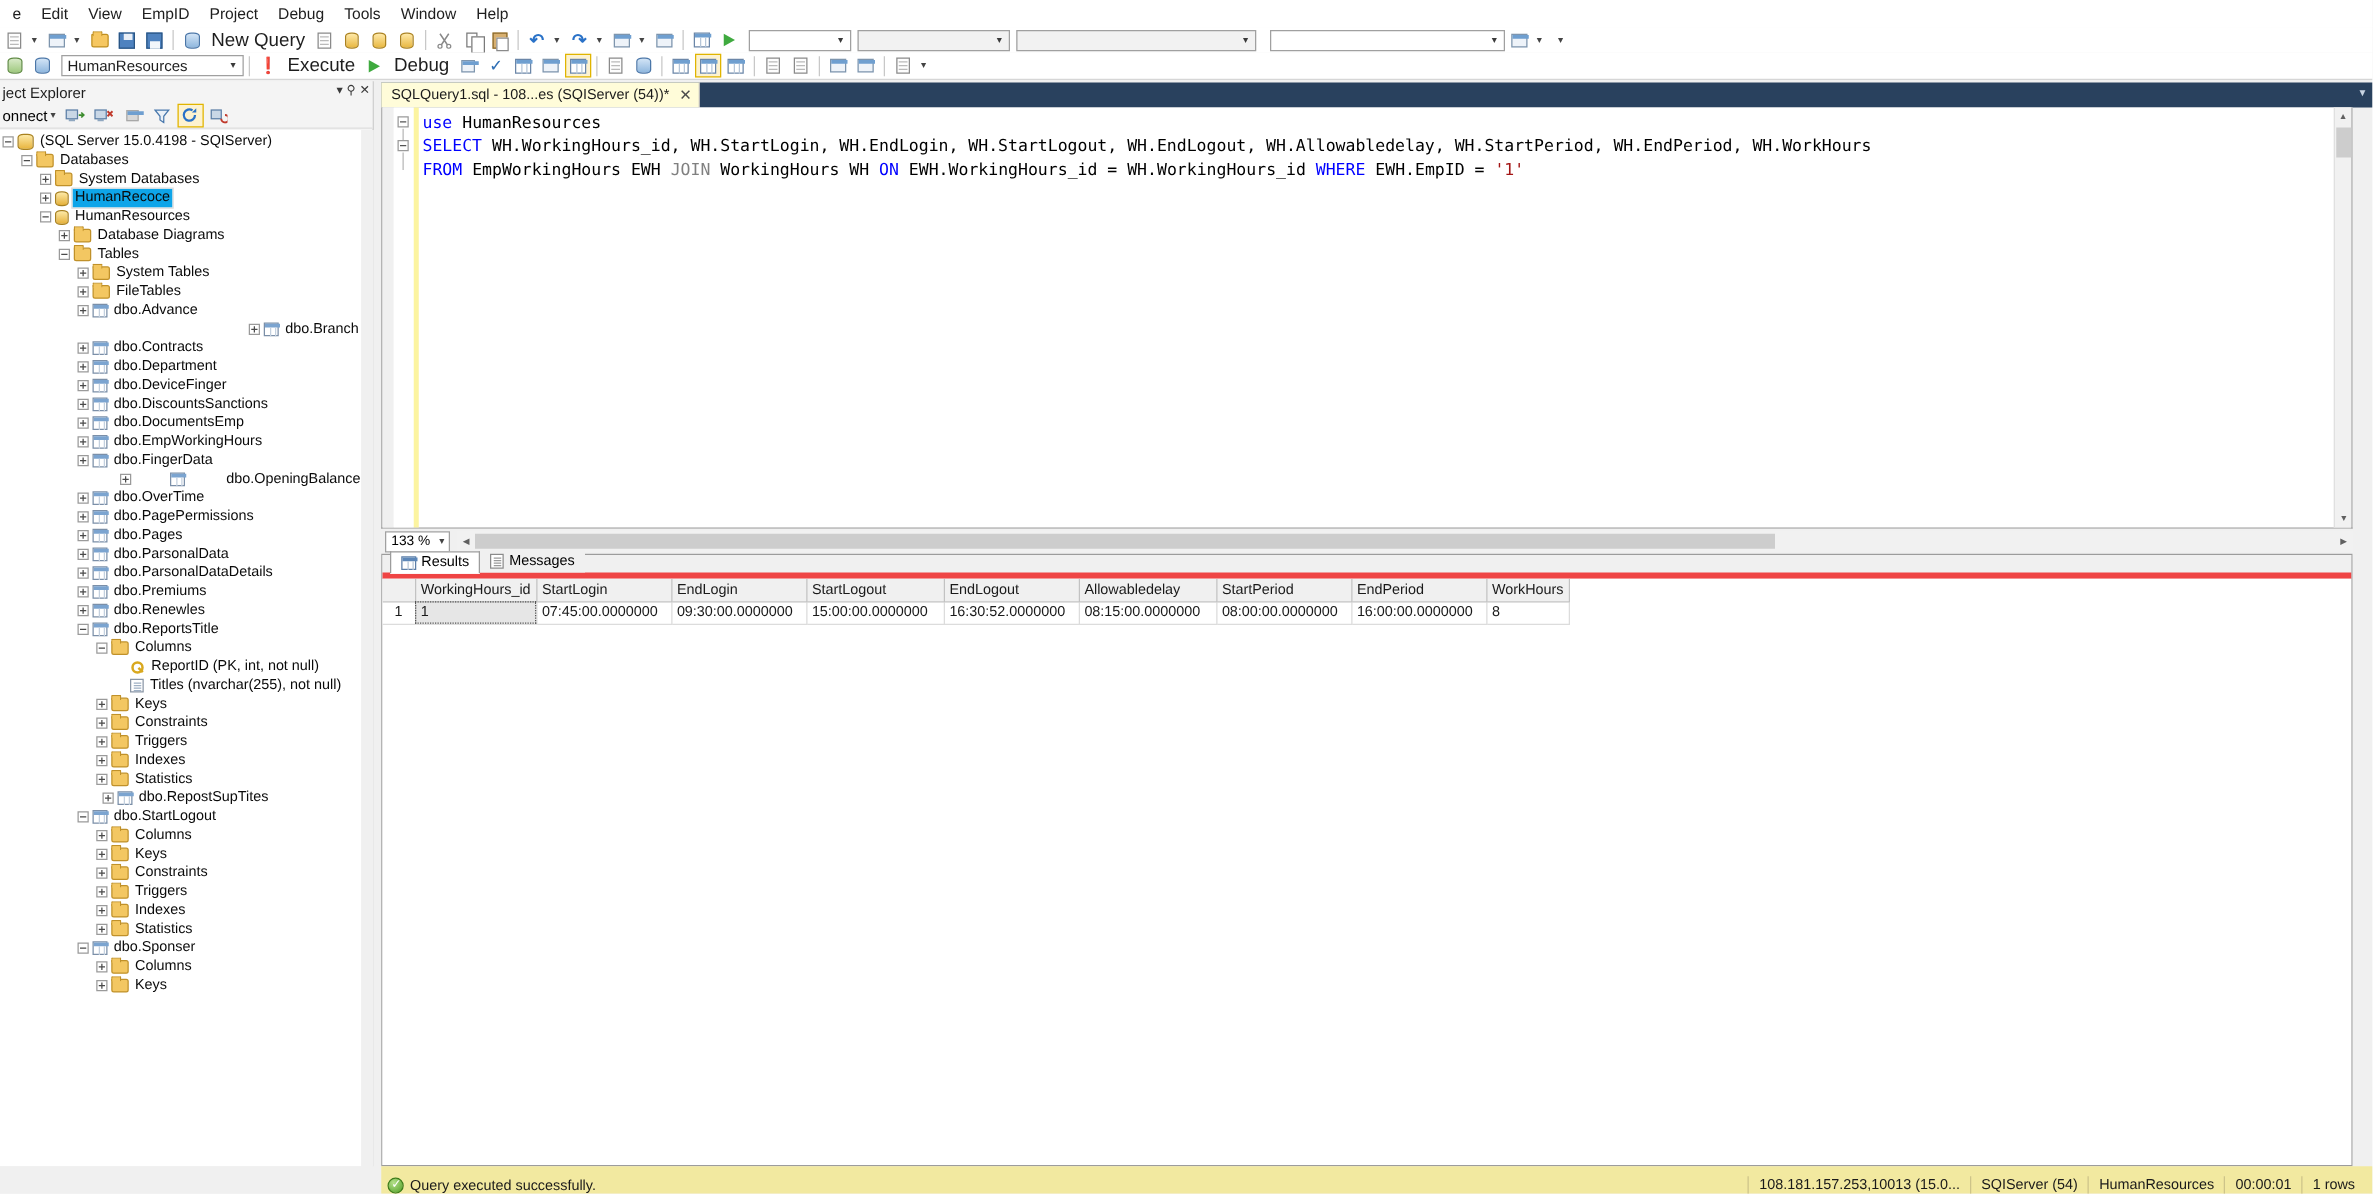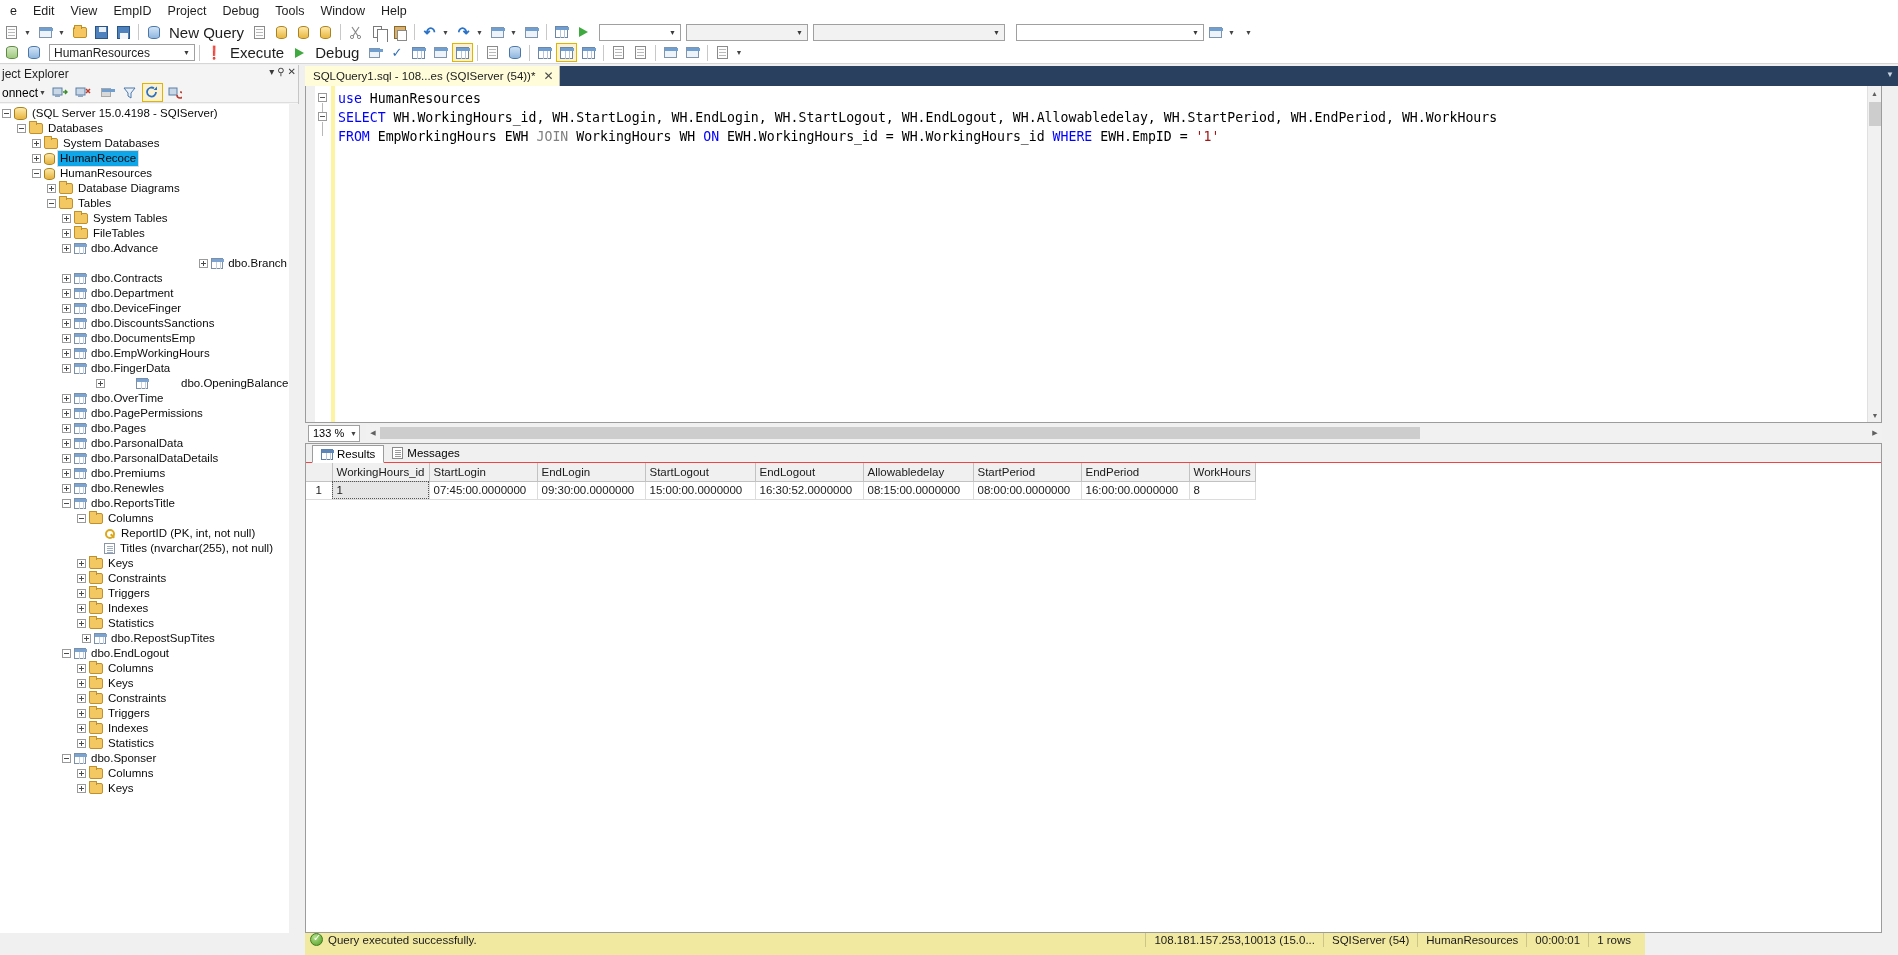--- a/index.html
+++ b/index.html
@@ -204,21 +204,21 @@
     justify-content: center; font-size: 7px; color: #606060; }
   .hscroll .track { flex: 1; height: 14px; background: #f1f1f1; position: relative; }
   .hscroll .thumb { position: absolute; left: 0; top: 1px; height: 12px; width: 1040px; background: #cdcdcd; }
 
   
   .results {
     position: absolute; left: 305px; top: 443px; width: 1577px; height: 490px;
     background: #ffffff; border: 1px solid #9c9c9c;
   }
   .res-tabs { height: 19px; background: #f0f0f0; display: flex; align-items: flex-end;
-              border-bottom: 1px solid #ef4444; padding-left: 6px; }
+              border-bottom: 5px solid #ef4444; padding-left: 6px; }
   .res-tab { height: 18px; display: flex; align-items: center; gap: 4px; padding: 0 8px;
              font-size: 11.5px; background: #f0f0f0; }
   .res-tab.active { background: #ffffff; border: 1px solid #9c9c9c; border-bottom: 1px solid #fff;
                     position: relative; top: 1px; }
   .rt-ic-grid { width: 12px; height: 11px; background: #fff; border: 1px solid #5d7fa8; position: relative; }
   .rt-ic-grid:before { content:""; position:absolute; left:0; top:0; width:12px; height:3px; background:#5d87b8; }
   .rt-ic-grid:after { content:""; position:absolute; left:4px; top:3px; width:1px; height:7px; background:#b9c8d8; box-shadow:4px 0 0 #b9c8d8; }
   .rt-ic-msg { width: 11px; height: 12px; background: #fff; border: 1px solid #8a8a8a; position: relative; }
   .rt-ic-msg:after { content:""; position:absolute; left:2px; top:2px; width:6px; height:1px; background:#9a9a9a;
                      box-shadow:0 2px 0 #9a9a9a, 0 4px 0 #9a9a9a, 0 6px 0 #9a9a9a; }
@@ -234,22 +234,22 @@
   table.rg td {
     border: 1px solid #dcdcdc; border-top: none; border-left: none;
     padding: 2px 4px; height: 18px; white-space: nowrap; color: #1a1a1a;
   }
   table.rg td.rownum { background: #fff; text-align: center; width: 26px;
     border-right: 1px solid #c2c2c2; color: #1a1a1a; }
   table.rg td.selcell { background: #e6e6e6; outline: 1px dotted #555; outline-offset: -1px; }
 
   
   .statusbar {
-    position: absolute; left: 305px; top: 933px; width: 1340px; height: 22px;
-    background: #f2e9a0; display: flex; align-items: flex-start; font-size: 11.5px; color: #1a1a1a;
+    position: absolute; left: 305px; top: 933px; width: 1593px; height: 22px;
+    background: #f2e9a0; display: flex; align-items: flex-end; font-size: 11.5px; color: #1a1a1a;
   }
   .sb-left { display: flex; align-items: center; gap: 5px; padding-left: 5px; }
   .sb-ok { width: 13px; height: 13px; border-radius: 50%;
            background: radial-gradient(circle at 35% 30%, #b4e08a, #4f9e23);
            border: 1px solid #3d7c1b; position: relative; }
   .sb-ok:after { content: "✓"; position: absolute; left: 2px; top: -2px; font-size: 10px; color: #fff; }
   .sb-right { margin-left: auto; display: flex; align-items: center; }
   .sb-cell { padding: 0 8px; border-left: 1px solid #cdc489; white-space: nowrap; line-height: 14px; }
   .sb-cell:last-child { padding-right: 14px; }
   .status-left-strip { position: absolute; left: 0; top: 933px; width: 305px; height: 22px; background: #f0f0f0; }
@@ -683,21 +683,21 @@
           <span class="tx">Statistics</span>
         </div>
         <div class="trow" style="padding-left: 62px; margin-left: 20px;">
           <span class="exp plus"></span>
           <span class="tic table"></span>
           <span class="tx">dbo.RepostSupTites</span>
         </div>
         <div class="trow" style="padding-left: 62px;">
           <span class="exp"></span>
           <span class="tic table"></span>
-          <span class="tx">dbo.EndLogout</span>
+          <span class="tx">dbo.StartLogout</span>
         </div>
         <div class="trow" style="padding-left: 77px;">
           <span class="exp plus"></span>
           <span class="tic folder"></span>
           <span class="tx">Columns</span>
         </div>
         <div class="trow" style="padding-left: 77px;">
           <span class="exp plus"></span>
           <span class="tic folder"></span>
           <span class="tx">Keys</span>

